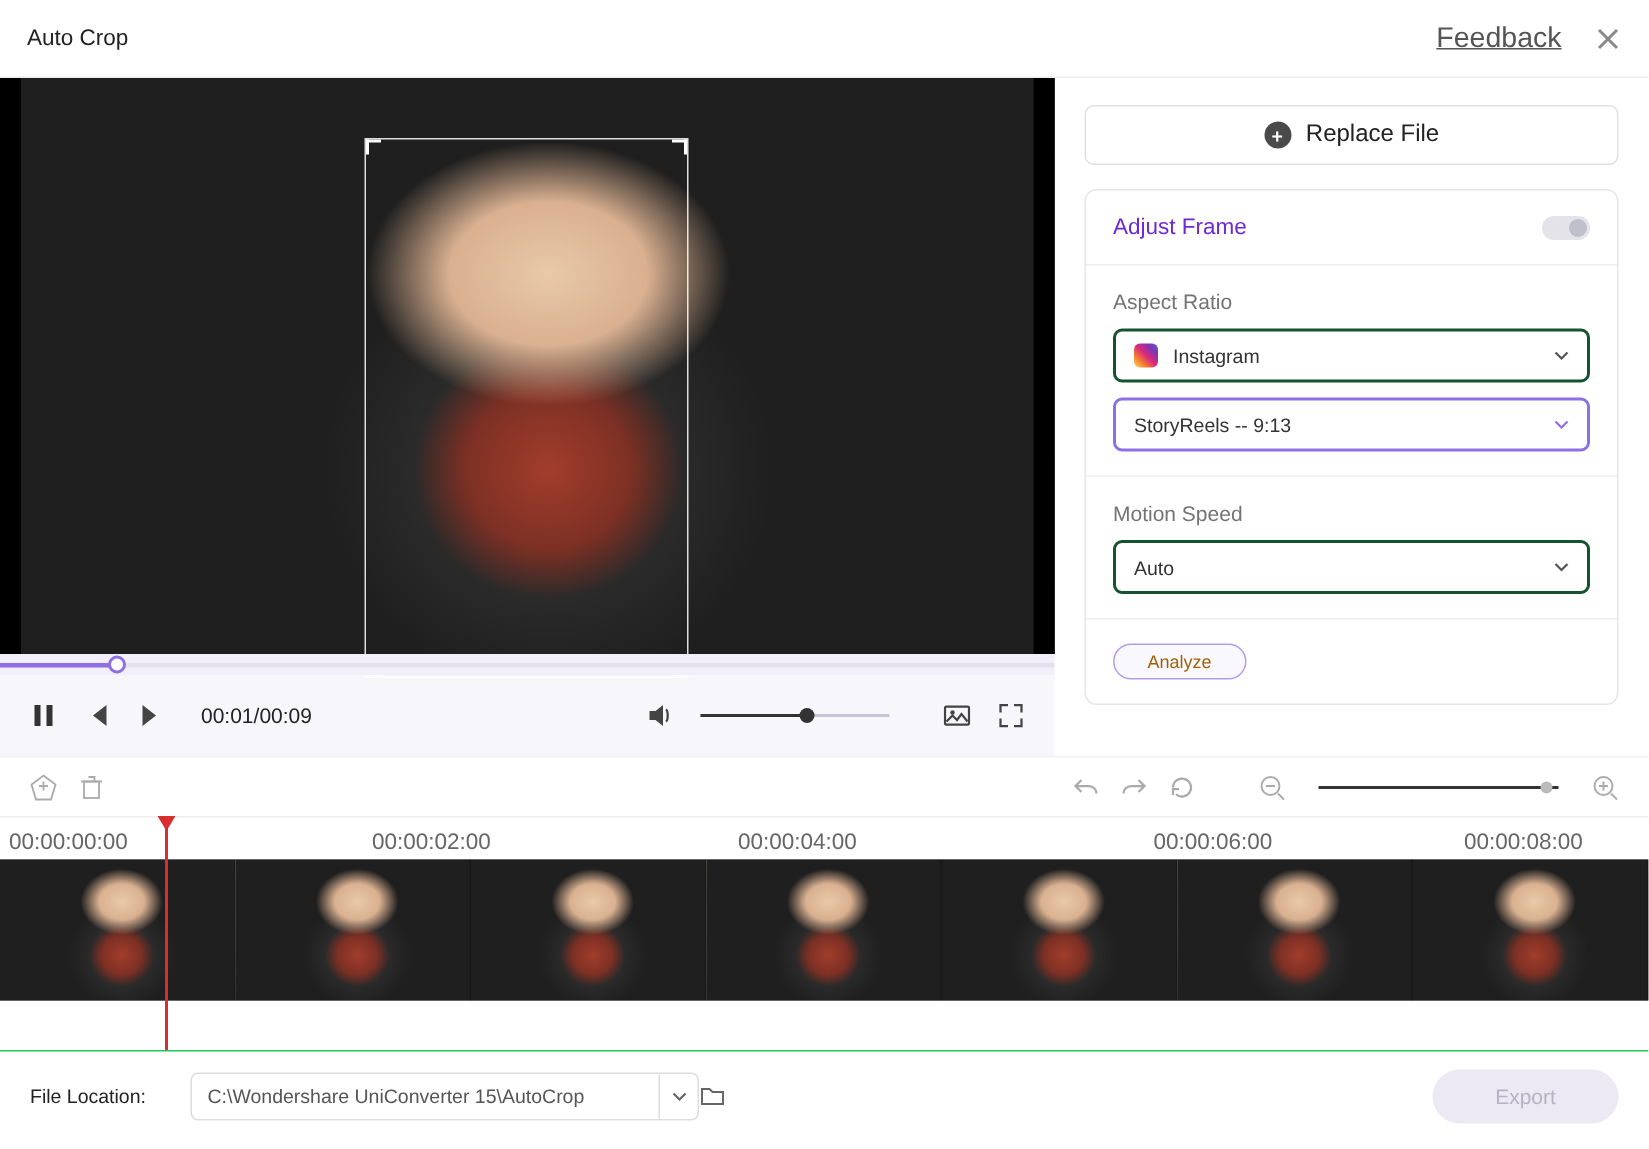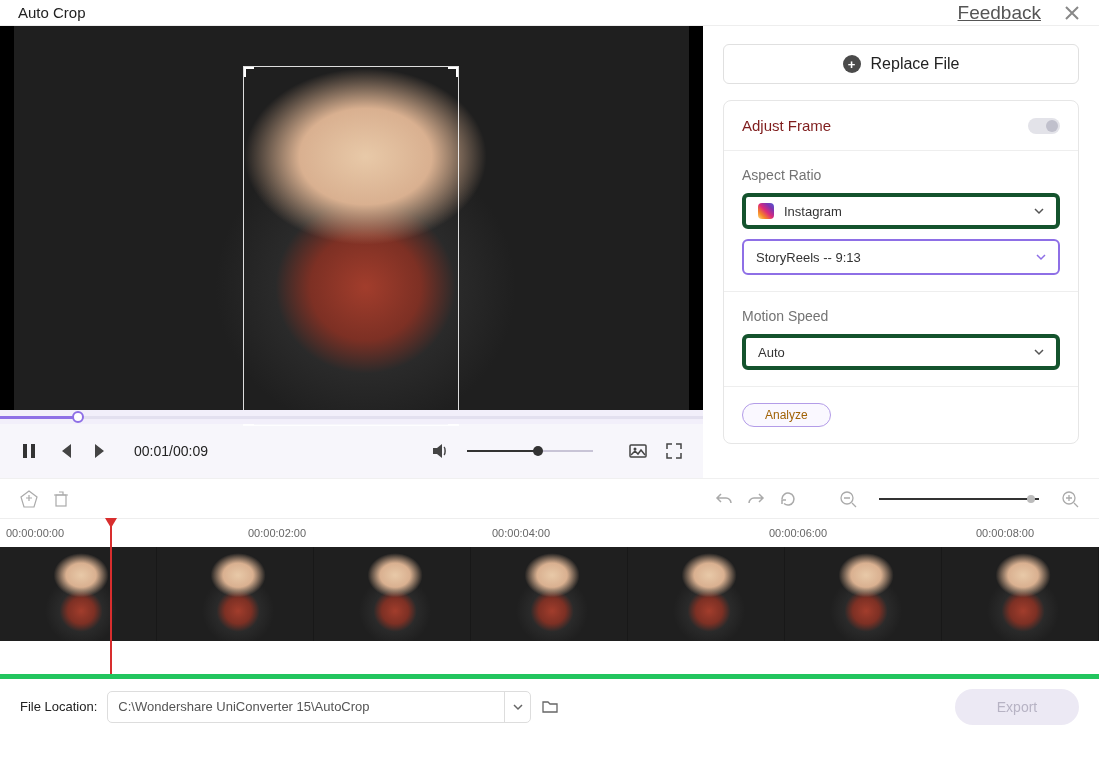--- a/index.html
+++ b/index.html
@@ -1,17 +1,17 @@
 <!DOCTYPE html>
 <html><head>
 <meta charset="utf-8">
 <style>
 * { box-sizing: border-box; margin: 0; padding: 0; font-family: -apple-system, BlinkMacSystemFont, "Segoe UI", Arial, sans-serif; }
 body { width: 1099px; height: 766px; background: #fff; overflow: hidden; color: #333; }
-.header { height: 26px; display: flex; align-items: center; justify-content: space-between; padding: 12px 18px; border-bottom: 1px solid #eee; }
+.header { height: 52px; display: flex; align-items: center; justify-content: space-between; padding: 12px 18px; border-bottom: 1px solid #eee; }
 .header .title { font-size: 15px; color: #222; }
 .header .right { display: flex; align-items: center; gap: 22px; }
 .header .feedback { font-size: 19px; color: #555; text-decoration: underline; cursor: pointer; }
 .header .close { font-size: 18px; color: #888; cursor: pointer; width: 18px; height: 18px; }
 .main { display: flex; height: 452px; }
 .preview-pane { width: 703px; display: flex; flex-direction: column; }
 .video-box { position: relative; width: 703px; height: 384px; background: #000; margin: 0; }
 .video-bg { position: absolute; inset: 0; background:
   radial-gradient(ellipse 220px 160px at 52% 34%, #e8c9a8 0%, #d9b090 30%, rgba(0,0,0,0) 55%),
   radial-gradient(ellipse 250px 240px at 52% 68%, #a23d2c 0%, #7d3024 22%, #2a2a2a 36%, #1f1f1f 60%),
@@ -37,49 +37,49 @@
 .vol-track { width: 126px; height: 2px; background: #c8c4d6; position: relative; }
 .vol-fill { position: absolute; left: 0; top: 0; height: 2px; width: 70px; background: #333; }
 .vol-thumb { position: absolute; left: 66px; top: -4px; width: 10px; height: 10px; border-radius: 50%; background: #333; }
 .side-pane { flex: 1; padding: 18px 20px 18px 20px; }
 .replace-btn { width: 100%; height: 40px; border: 1px solid #e0e0e0; border-radius: 6px; display: flex; align-items: center; justify-content: center; gap: 10px; font-size: 16px; color: #222; cursor: pointer; background: #fff; }
 .replace-btn .plus { width: 18px; height: 18px; border-radius: 50%; background: #4a4a4a; color: #fff; display: flex; align-items: center; justify-content: center; font-size: 13px; font-weight: bold; }
 .panel { border: 1px solid #e6e6e6; border-radius: 8px; margin-top: 16px; padding: 0; }
 .panel-row { padding: 16px 18px; border-bottom: 1px solid #eee; }
 .panel-row:last-child { border-bottom: none; }
 .adjust-row { display: flex; justify-content: space-between; align-items: center; }
-.adjust-row .lbl { font-size: 15px; color: #7f1d1d; }
+.adjust-row .lbl { font-size: 15px; color: #6d28d9; }
 .toggle { width: 32px; height: 16px; background: #e3e3e9; border-radius: 9px; position: relative; cursor: pointer; }
 .toggle .knob { position: absolute; right: 2px; top: 2px; width: 12px; height: 12px; border-radius: 50%; background: #c0c0cc; }
 .section-lbl { font-size: 14px; color: #737373; margin-bottom: 10px; }
-.dropdown { width: 100%; height: 36px; border: 4px solid #14532d; border-radius: 6px; display: flex; align-items: center; padding: 0 12px; font-size: 13px; color: #333; cursor: pointer; position: relative; background: #fff; }
+.dropdown { width: 100%; height: 36px; border: 2px solid #14532d; border-radius: 6px; display: flex; align-items: center; padding: 0 12px; font-size: 13px; color: #333; cursor: pointer; position: relative; background: #fff; }
 .dropdown.purple { border: 2px solid #8e6fe6; }
 .dropdown .dd-arrow { position: absolute; right: 12px; top: 50%; transform: translateY(-50%); width: 10px; height: 10px; }
 .dropdown .ig { width: 16px; height: 16px; border-radius: 4px; background: linear-gradient(45deg,#feda77,#f58529,#dd2a7b,#8134af,#515bd4); margin-right: 10px; flex-shrink: 0; }
 .analyze-btn { display: inline-block; padding: 4px 22px; border: 1.5px solid #b39ce8; border-radius: 18px; font-size: 12px; color: #a16207; cursor: pointer; background: #faf8ff; }
 .toolbar { height: 40px; display: flex; align-items: center; padding: 0 20px; gap: 14px; border-top: 1px solid #f0f0f0; }
 .tb-ico { width: 18px; height: 18px; color: #999; cursor: pointer; }
 .toolbar .spacer { flex: 1; }
 .zoom-track { width: 160px; height: 2px; background: #333; position: relative; margin: 0 8px; }
 .zoom-thumb { position: absolute; right: 4px; top: -3px; width: 8px; height: 8px; border-radius: 50%; background: #bbb; }
 .timeline { height: 156px; border-top: 1px solid #eee; position: relative; }
-.ruler { height: 28px; position: relative; font-size: 11px; color: #666; }
+.ruler { height: 28px; position: relative; font-size: 15px; color: #666; }
 .ruler .tick { position: absolute; top: 8px; }
 .playhead { position: absolute; left: 110px; top: 0; height: 155px; width: 2px; background: #d82e2e; z-index: 3; }
 .playhead:before { content: ""; position: absolute; left: -5px; top: -1px; width: 12px; height: 10px; background: #d82e2e; clip-path: polygon(0 0,100% 0,50% 100%); }
 .thumbs { display: flex; height: 94px; }
 .thumb { flex: 1; background:
   radial-gradient(ellipse 50px 40px at 52% 30%, #e8c9a8 0%, #d9b090 30%, rgba(0,0,0,0) 55%),
   radial-gradient(ellipse 60px 58px at 52% 68%, #a23d2c 0%, #7d3024 22%, #2a2a2a 36%, #1f1f1f 60%),
   linear-gradient(180deg, #748067 0%, #5a6a58 25%, #6c7362 45%, #525954 70%, #3d453e 100%);
   border-right: 1px solid rgba(0,0,0,0.2);
 }
-.footer { height: 60px; display: flex; align-items: center; padding: 0 20px; gap: 10px; border-top: 5px solid #22c55e; }
+.footer { height: 60px; display: flex; align-items: center; padding: 0 20px; border-top: 1px solid #22c55e; }
 .footer .floc-lbl { font-size: 13px; color: #222; }
-.floc-box { display: flex; align-items: center; border: 1px solid #ddd; border-radius: 5px; height: 32px; width: 424px; }
+.floc-box { display: flex; align-items: center; border: 1px solid #ddd; border-radius: 5px; height: 32px; width: 339px; margin-left: 30px; }
 .floc-box .path { flex: 1; padding: 0 10px; font-size: 13px; color: #555; }
 .floc-box .dd { width: 26px; height: 30px; border-left: 1px solid #ddd; display: flex; align-items: center; justify-content: center; cursor: pointer; }
 .folder-ico { width: 18px; height: 18px; color: #666; cursor: pointer; }
 .export-btn { margin-left: auto; width: 124px; height: 36px; border-radius: 18px; background: #ece9f4; color: #b7b3c4; font-size: 14px; display: flex; align-items: center; justify-content: center; cursor: pointer; }
 svg { display: block; }
 </style>
 </head>
 <body>
 
 <div class="header">

